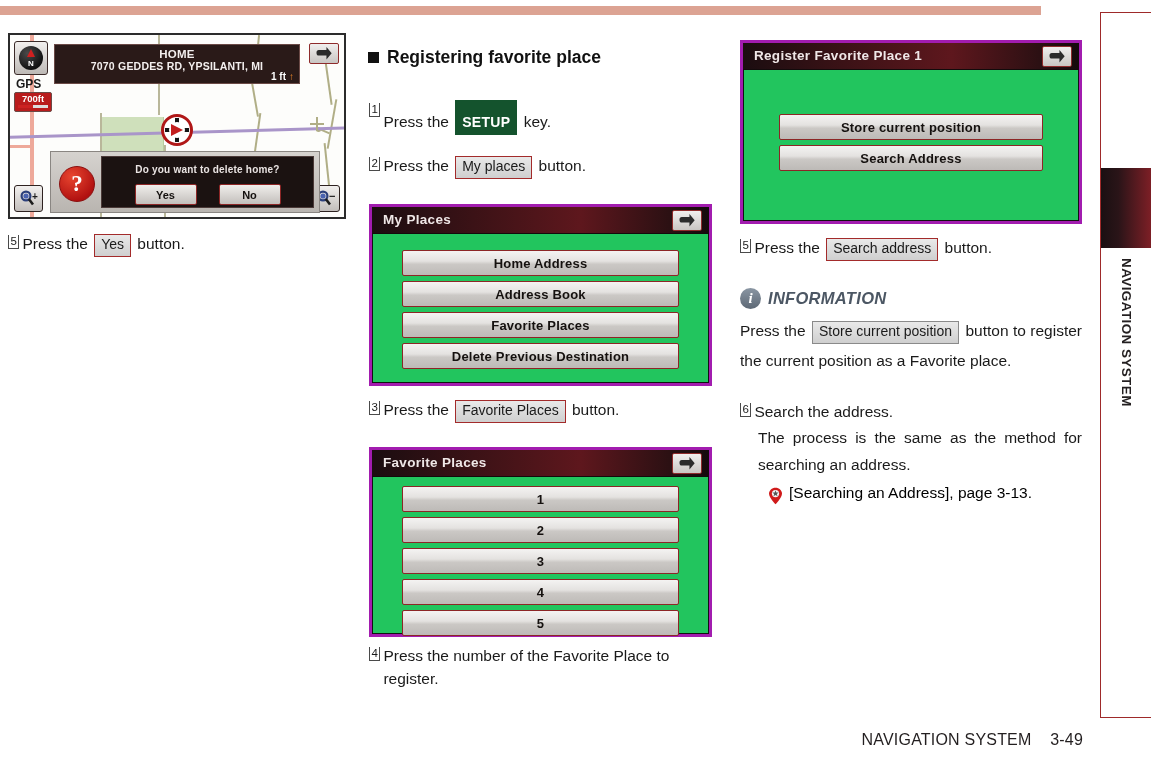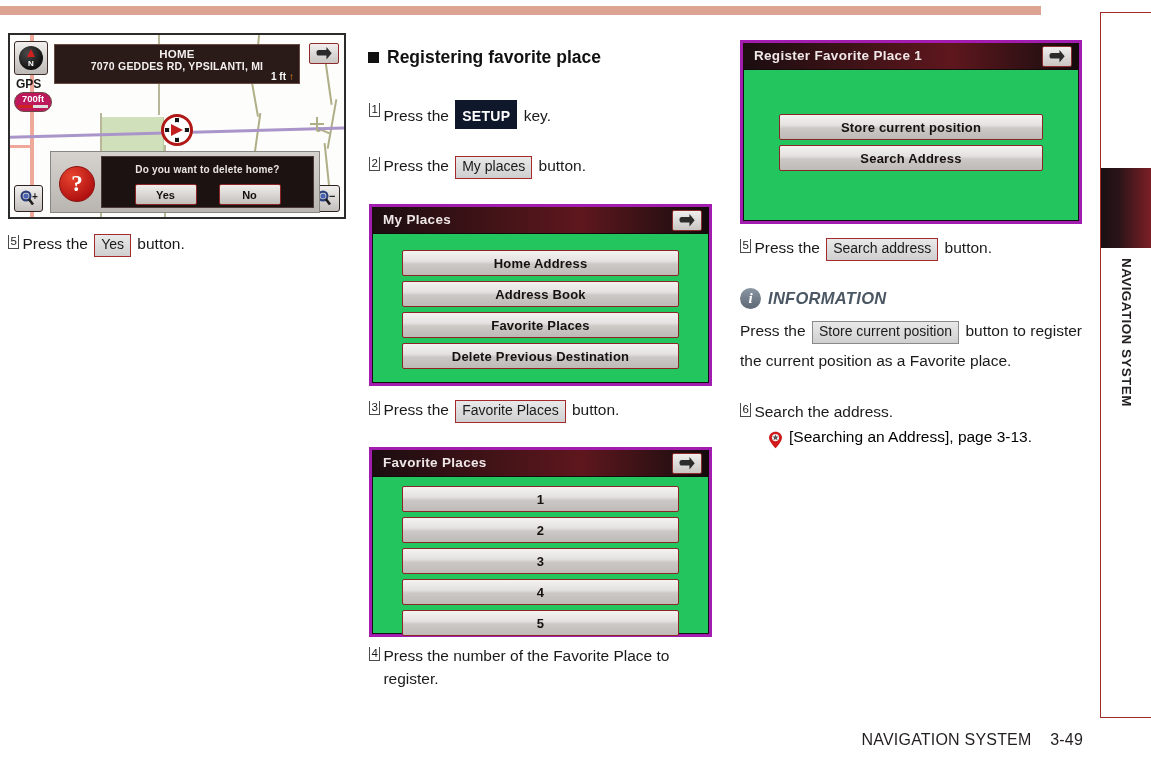--- a/index.html
+++ b/index.html
@@ -71,22 +71,22 @@
   }
   .h-bullet .sq { width: 11px; height: 11px; background: #111; display: inline-block; }
 
   
   .chip {
     display: inline-block; vertical-align: baseline;
     padding: 1px 7px 2px; font-size: 14px; line-height: 1.25;
     white-space: nowrap; margin: 0 2px;
   }
   .chip-key { 
-    background: #0f172a; color: #ffffff; font-weight: bold;
-    letter-spacing: .3px; border: none; padding: 8px 7px 3px;
+    background: #14532d; color: #ffffff; font-weight: bold;
+    letter-spacing: .3px; border: none; padding: 14px 7px 3px;
   }
   .chip-btn { 
     background: linear-gradient(to bottom,#e9e9e9,#cfcfcf);
     color: #1a1a1a; border: 1.3px solid #a32b2b;
     font-weight: normal; padding: 1px 6px 2px;
   }
   .chip-btn.gray-out { border-color: #8a8a8a; }
 
   
   .navscreen {
@@ -179,21 +179,21 @@
     border-bottom:8px solid #d02020;
   }
   .gps-badge .compass .n {
     position:absolute; bottom:2px; font-size:8px;color:#fff;font-weight:bold;
   }
   .gps-text {
     position: absolute; left: 6px; top: 42px; font-size: 12px; font-weight: bold; color: #1a1a1a;
   }
   .scale-badge {
     position: absolute; left: 4px; top: 57px; width: 38px; height: 20px;
-    background: #be185d; border: 1.3px solid #6b4a46; border-radius: 10px;
+    background: #b91c1c; border: 1.3px solid #6b4a46; border-radius: 2px;
   }
   .scale-badge .t { font-size: 9.5px; color: #fff; font-weight: bold; text-align:center; line-height: 11px; }
   .scale-badge .bar { height: 3px; margin: 1px 3px 0; background: linear-gradient(to right,#c22 0 50%, #ddd 50% 100%); }
 
   .zoom-btn {
     position: absolute; bottom: 5px; width: 29px; height: 27px;
     background: linear-gradient(to bottom,#f2f0ee,#c2bebb);
     border: 1.5px solid #2e2220; border-radius: 3px;
     display:flex; align-items:center; justify-content:center;
   }
@@ -483,20 +483,21 @@
         <span class="chip chip-btn gray-out">Store current position</span>
         <span>button to register the current position as a Favorite place.</span>
       </div>
     </div>
 
     <div style="position:absolute; left:0px; top:400px; width:342px;">
       <div class="step">
         <span class="num">6</span>
         <span class="txt">Search the address.</span>
       </div>
+      <div class="para justify" style="margin-left:18px; margin-top:2px; line-height:1.72;">The process is the same as the method for searching an address.</div>
       <div class="ref-line" style="margin-left:28px; margin-top:5px;">
         <span class="pin">
           <svg width="15" height="18" viewBox="0 0 15 18">
             <path d="M7.5 0.8 C3.8 0.8 1 3.5 1 6.7 C1 10.6 7.5 17.2 7.5 17.2 C7.5 17.2 14 10.6 14 6.7 C14 3.5 11.2 0.8 7.5 0.8 Z" fill="#d01a1a"></path>
             <circle cx="7.5" cy="6.6" r="3.6" fill="#f2f2f2"></circle>
             <path d="M7.5 3.3 L8.3 5.6 L10.7 5.6 L8.8 7 L9.5 9.3 L7.5 7.9 L5.5 9.3 L6.2 7 L4.3 5.6 L6.7 5.6 Z" fill="#555"></path>
           </svg>
         </span>
         <span>[Searching an Address], page 3-13.</span>
       </div>

